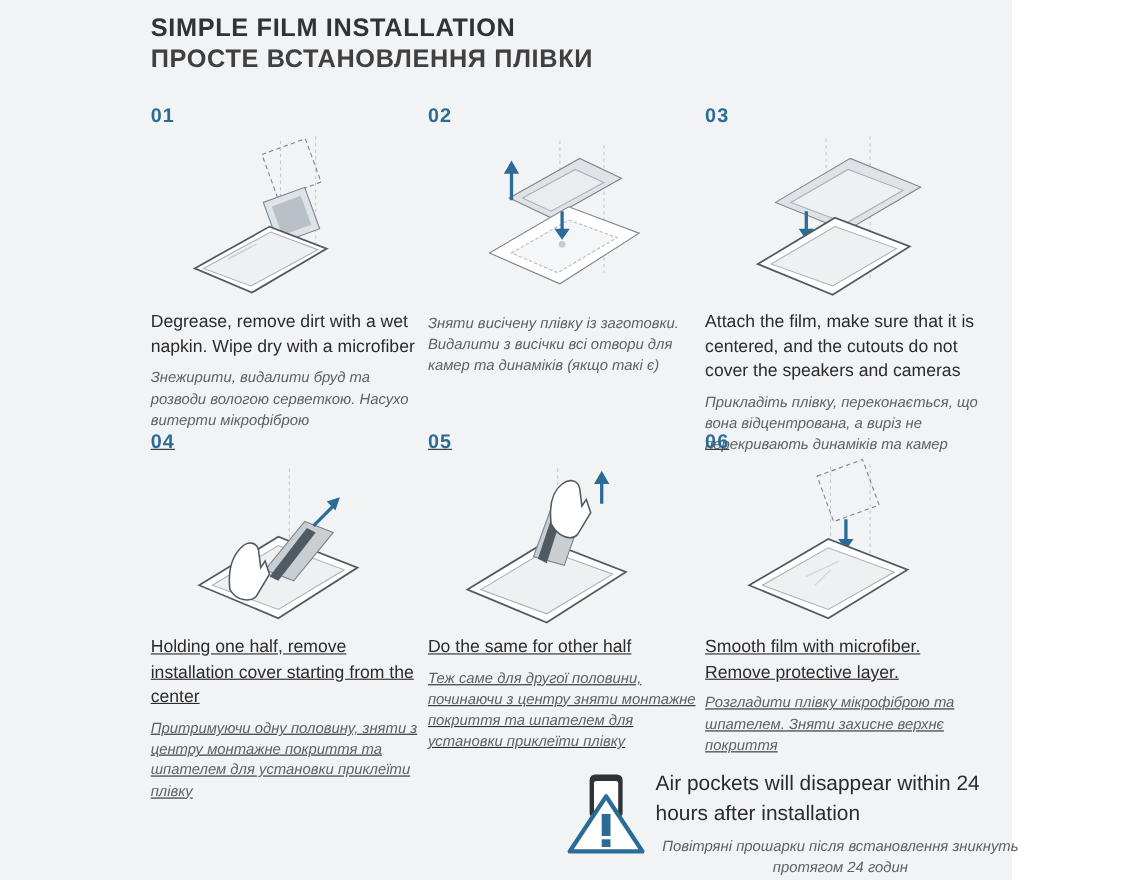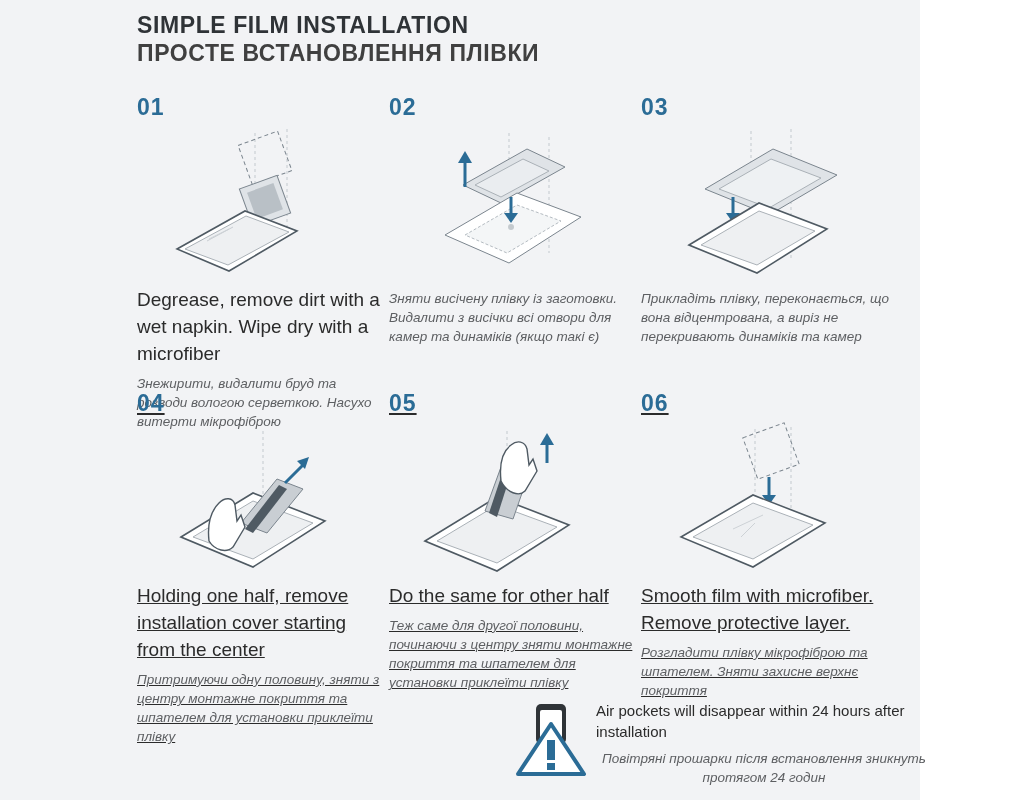--- a/index.html
+++ b/index.html
@@ -59,36 +59,36 @@
     position: absolute;
     left: 0;
     top: 96px;
     width: 816px;
   }
   .step {
     position: absolute;
     width: 250px;
   }
   .step-num {
-    font-size: 23px;
+    font-size: 18px;
     font-weight: bold;
     color: #2b6c96;
     letter-spacing: 1px;
     line-height: 1;
     margin: 0;
   }
   .art {
     position: relative;
     width: 250px;
     height: 160px;
     margin-top: 4px;
   }
   .art svg { display: block; }
   .txt-en {
-    font-size: 19px;
+    font-size: 16px;
     line-height: 1.42;
     color: #2b2b2b;
     margin: 4px 0 0 0;
   }
   .txt-uk {
     font-size: 13.5px;
     line-height: 1.42;
     color: #5d5f62;
     font-style: italic;
     margin: 6px 0 0 0;
@@ -112,21 +112,21 @@
   }
   .footer-icon {
     width: 78px;
     flex: 0 0 78px;
     margin-top: 2px;
   }
   .footer-text {
     margin-left: 6px;
   }
   .footer-en {
-    font-size: 15px;
+    font-size: 19px;
     line-height: 1.42;
     color: #2b2b2b;
     margin: 0;
   }
   .footer-uk {
     font-size: 13.5px;
     line-height: 1.42;
     color: #5d5f62;
     font-style: italic;
     margin: 6px 0 0 0;
@@ -223,20 +223,21 @@
               <path d="M132 88 L132 110" stroke="#2b6c96" stroke-width="3"></path>
               <path d="M125 104 L132 114 L139 104 Z" fill="#2b6c96" stroke="none"></path>
 
               <g>
                 <path d="M48 122 L118 80 L186 106 L116 150 Z" fill="#ffffff" stroke="#4f5a63" stroke-width="1.6"></path>
                 <path d="M60 122 L118 88 L174 108 L116 142 Z" fill="#eef0f2" stroke="#aab1b7"></path>
               </g>
             </g>
           </svg>
         </div>
+        <p class="txt-en">Attach the film, make sure that it is centered, and the cutouts do not cover the speakers and cameras</p>
         <p class="txt-uk">Прикладіть плівку, переконається, що вона відцентрована, а виріз не перекривають динаміків та камер</p>
       </div>
 
       <div class="step c1 r2">
         <p class="step-num">04</p>
         <div class="art">
           <svg width="250" height="160" viewBox="0 0 250 160">
             <g fill="none" stroke="#9aa3ab" stroke-width="1">
               <path d="M126 12 L126 132" stroke="#c3c9ce" stroke-dasharray="3 3"></path>
 

